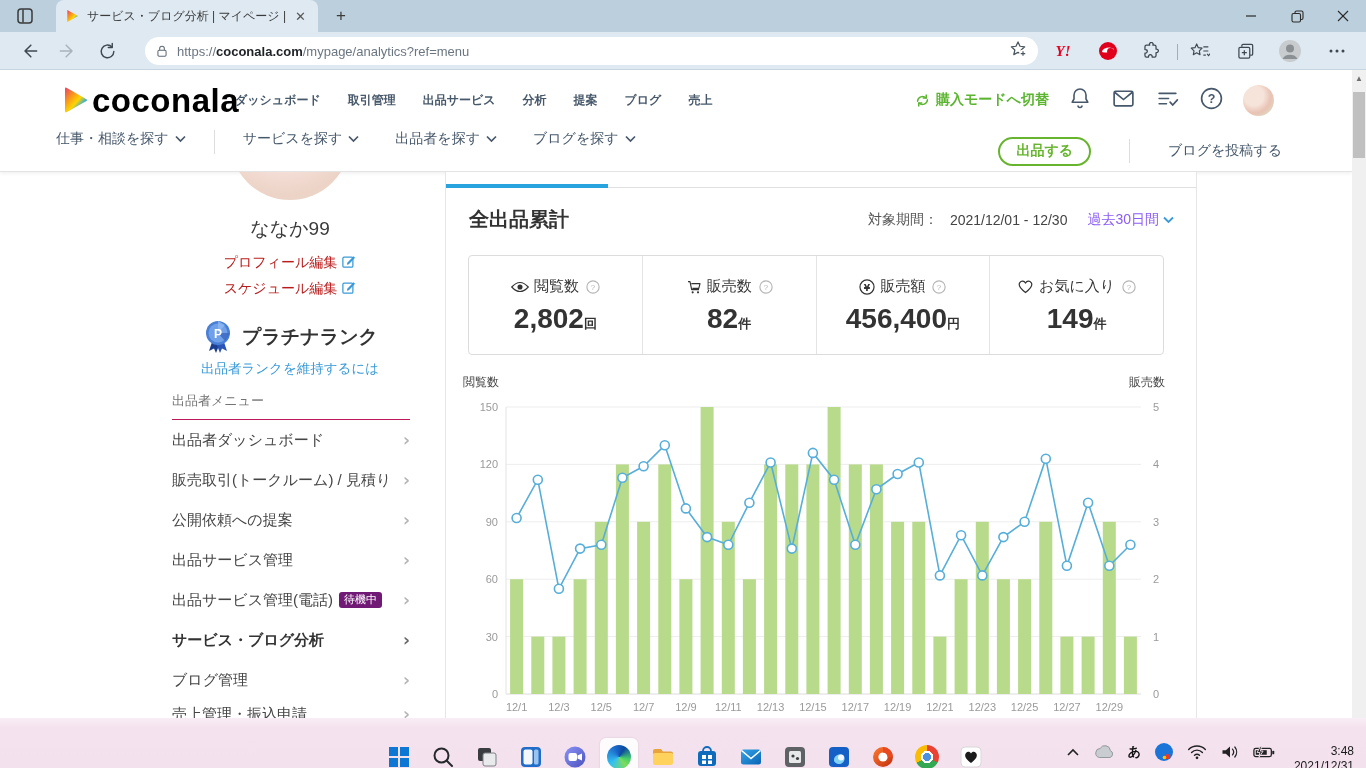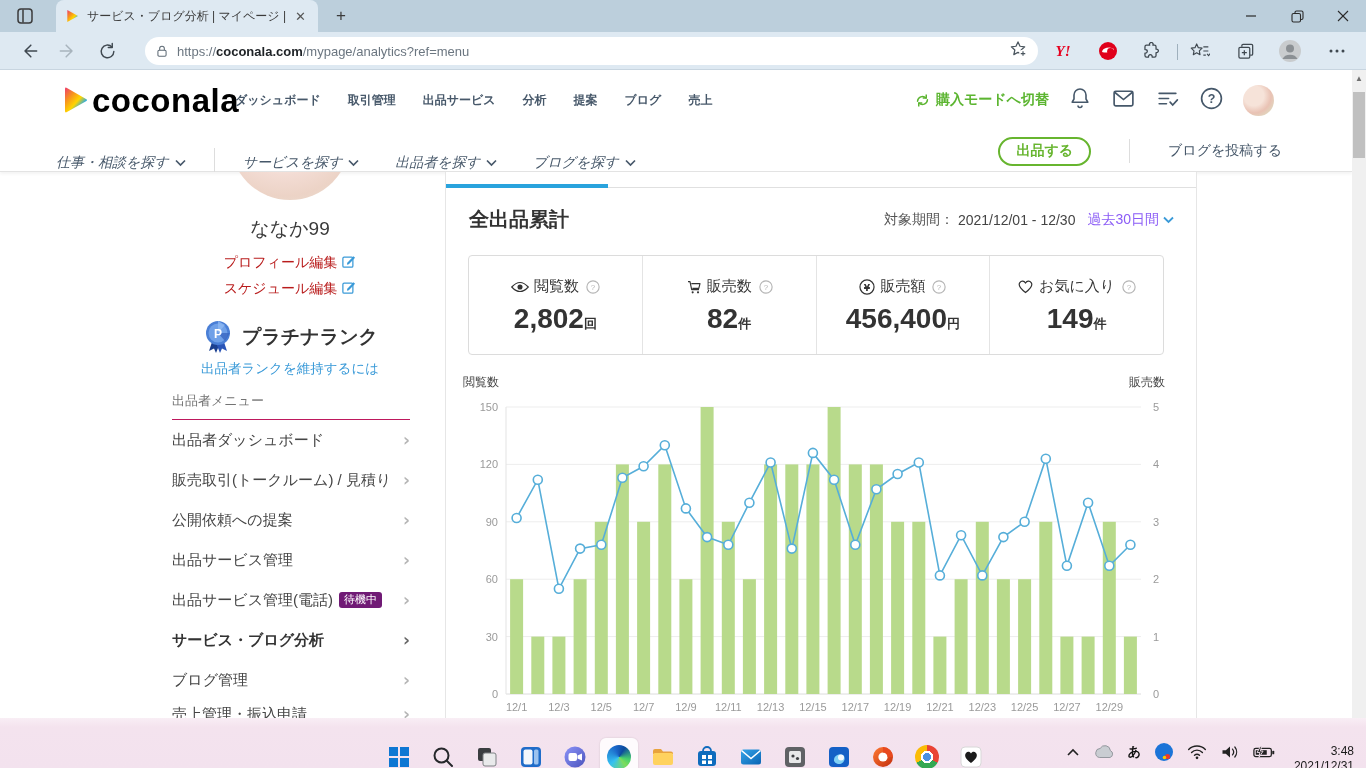--- a/index.html
+++ b/index.html
@@ -33,21 +33,21 @@
   .logo { position:absolute; left:56px; top:12px; display:flex; align-items:center; }
   .logo-text { font-size:33px; font-weight:bold; color:#000000; letter-spacing:.5px; }
   .main-nav { position:absolute; left:235px; top:0; height:60px; display:flex; align-items:center; gap:27px; }
   .main-nav a { font-size:12px; font-weight:bold; color:#47586a; text-decoration:none; cursor:pointer; }
   .hdr-right { position:absolute; right:78px; top:0; height:60px; display:flex; align-items:center; gap:19px; }
   .switch-mode { display:flex; align-items:center; gap:5px; color:#5cb531; font-size:14px; font-weight:bold; cursor:pointer; }
   .hdr-avatar { width:31px; height:31px; border-radius:50%; background:radial-gradient(circle at 35% 35%, #f6e3d9 0 35%, #e9c2b4 60%, #d8ebc9 100%); cursor:pointer; }
 
   
   .subnav { position:absolute; top:130px; left:0; width:1352px; height:42px; background:#fff; border-bottom:1px solid #e3e3e3; box-shadow:0 2px 3px rgba(0,0,0,.05); }
-  .subnav-l { position:absolute; left:56px; top:0; height:42px; display:flex; align-items:flex-end;font-style:italic; }
+  .subnav-l { position:absolute; left:56px; top:0; height:42px; display:flex; align-items:flex-start; }
   .sn-item { font-size:14px; color:#47586a; display:flex; align-items:center; gap:6px; cursor:pointer; }
   .sn-div { width:1px; height:24px; background:#ddd; margin:0 28px; }
   .sn-gap { width:36px; }
   .subnav-r { position:absolute; right:70px; top:0; height:42px; display:flex; align-items:center; }
   .sell-btn { border:2px solid #67b52f; color:#67b52f; font-size:14px; font-weight:bold; border-radius:15px; padding:3px 16px 4px; background:#fff; cursor:pointer; }
   .blog-post { font-size:14px; color:#47586a; cursor:pointer; }
 
   
   .avatar-clip { position:absolute; left:230px; top:172px; width:120px; height:29px; overflow:hidden; }
   .avatar-big { width:120px; height:120px; border-radius:50%; margin-top:-92px; background:radial-gradient(circle at 45% 30%, #fdf6f2 0 30%, #f3dcd4 55%, #ecd3c6 75%, #e7e0d2 100%); }
@@ -65,21 +65,21 @@
   .sb-item.cut { margin-top:-6px; }
   .chev-r { color:#b5b5b5; font-size:17px; font-weight:bold; font-family:"DejaVu Sans", sans-serif; }
   .sb-item.bold .chev-r { color:#666; }
   .badge-wait { background:#701a75; color:#fff; font-size:11px; border-radius:3px; padding:2px 5px 3px; line-height:1; }
 
   
   .card { position:absolute; left:445px; top:172px; width:752px; height:554px; background:#fff; border-left:1px solid #e6e6e6; border-right:1px solid #e6e6e6; }
   .tab-underline-track { position:absolute; left:0; top:15px; width:100%; height:1px; background:#e0e0e0; }
   .tab-indicator { position:absolute; left:0; top:12px; width:162px; height:4px; background:#29a3dd; }
   .sec-title { position:absolute; left:23px; top:34px; font-size:20px; font-weight:bold; color:#333; }
-  .period { position:absolute; right:22px; top:39px; font-size:14px; color:#555; display:flex; align-items:center; gap:0; }
+  .period { position:absolute; right:22px; top:39px; font-size:14px; color:#555; display:flex; align-items:center; gap:8px; }
   .period .val { color:#444; margin-left:4px; }
   .period .sel { color:#8b5cf6; margin-left:12px; cursor:pointer; display:flex; align-items:center; gap:4px; }
   .stats { position:absolute; left:22px; top:83px; width:696px; height:100px; border:1px solid #dcdcdc; border-radius:4px; display:flex; }
   .stat { flex:1; display:flex; flex-direction:column; align-items:center; justify-content:center; gap:9px; border-right:1px solid #e4e4e4; }
   .stat:last-child { border-right:none; }
   .stat-label { display:flex; align-items:center; gap:5px; font-size:15px; color:#333; }
   .stat-value { font-size:28px; font-weight:bold; color:#333; line-height:1; }
   .stat-value .unit { font-size:13px; font-weight:bold; color:#333; }
   .q-ic { margin-left:2px; }
   .chart-wrap { position:absolute; left:15px; top:200px; width:706px; height:350px; }

